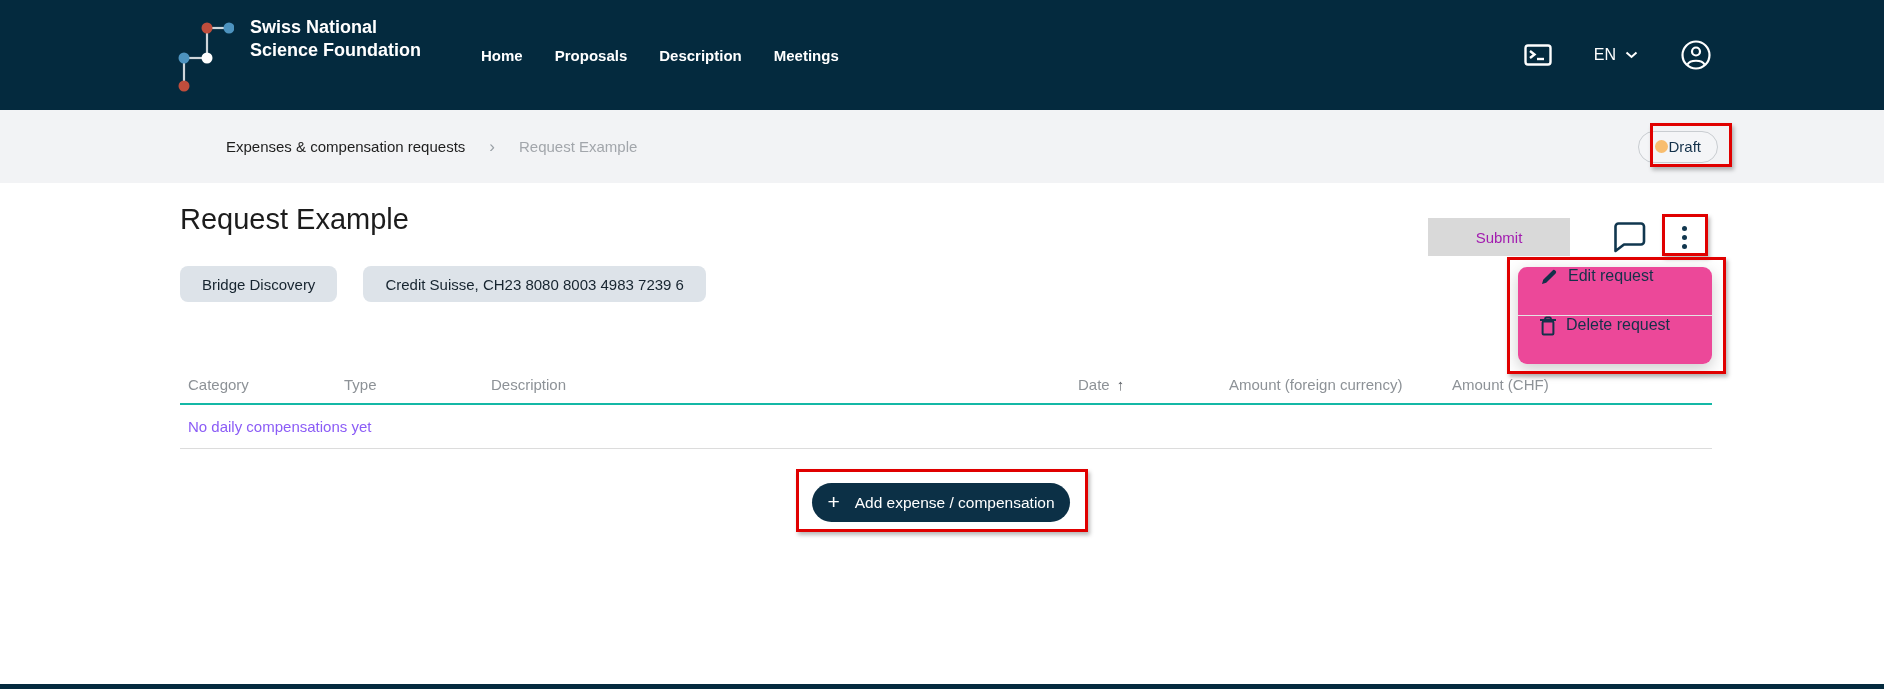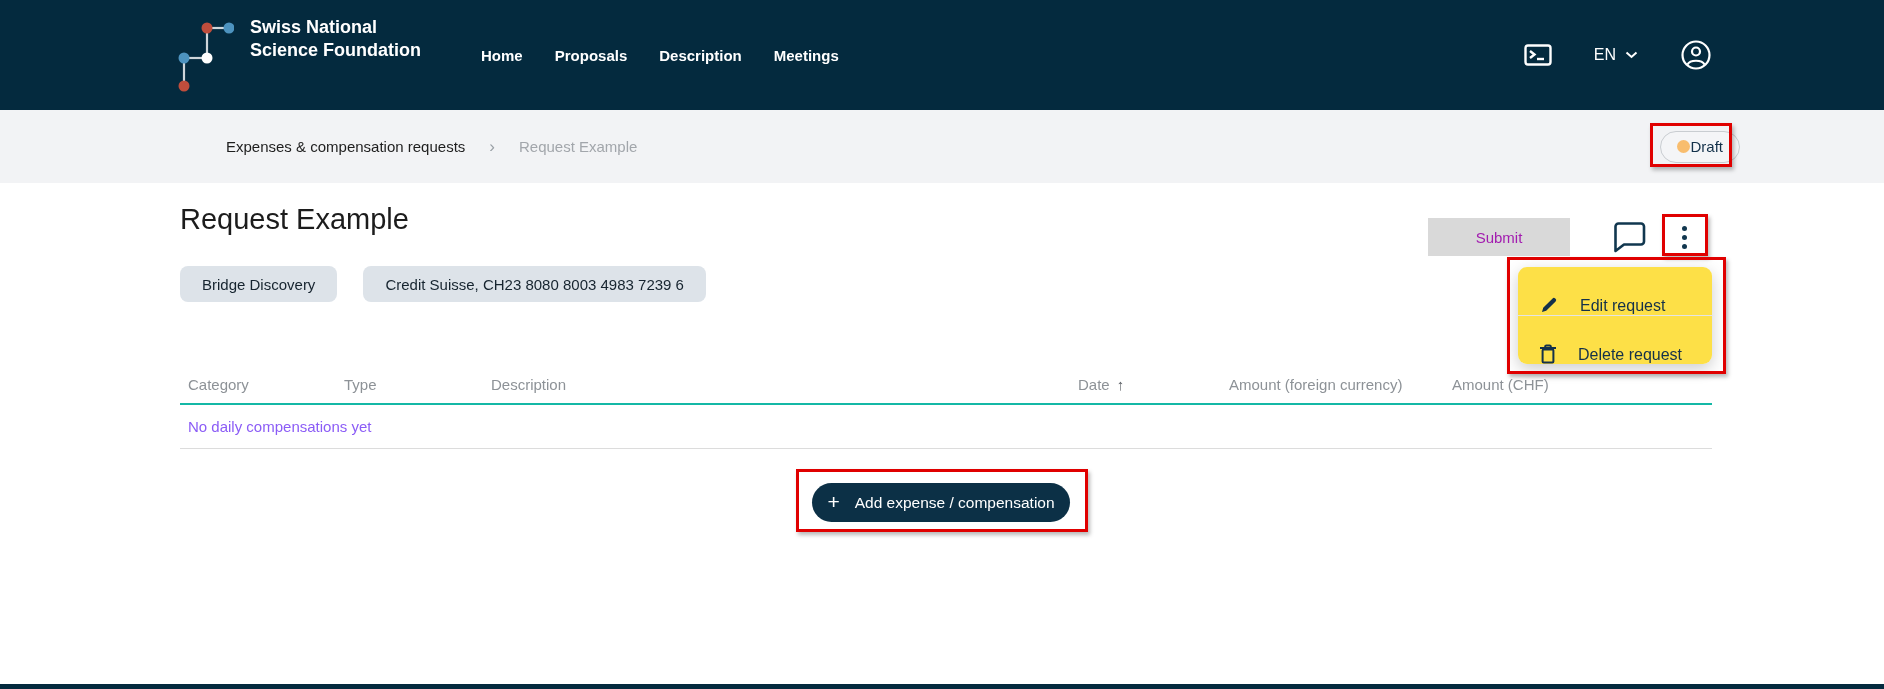--- a/index.html
+++ b/index.html
@@ -19,21 +19,21 @@
   .nav-right { margin-left:auto; margin-right:172px; display:flex; align-items:center; gap:42px; }
   .lang { display:flex; align-items:center; gap:9px; color:#ffffff; font-size:16px; cursor:pointer; }
   .icon-btn { display:flex; align-items:center; justify-content:center; cursor:pointer; }
 
   
   .crumb-band { position:absolute; top:110px; left:0; width:100%; height:73px; background:#f2f3f5; }
   .breadcrumb { position:absolute; left:226px; top:0; height:100%; display:flex; align-items:center; gap:24px; font-size:15px; }
   .crumb-current { color:#a2a6ab; }
   .crumb-sep { color:#9aa0a6; font-size:17px; }
   .crumb-link { color:#1e1e1e; cursor:pointer; }
-  .draft-badge { position:absolute; right:144px; top:50%; transform:translateY(-50%);
+  .draft-badge { position:absolute; right:166px; top:50%; transform:translateY(-50%);
                  height:32px; padding:0 16px; border:1px solid #c9cdd1; border-radius:16px;
                  background:#f4f5f7; display:flex; align-items:center; }
   .draft-dot { width:13px; height:13px; border-radius:50%; background:#f8bd6e; }
   .draft-label { font-size:15px; color:#13314a; }
 
   
   .page-title { position:absolute; left:180px; top:203px; font-size:29px; font-weight:400; color:#1c1c1c; }
   .chips { position:absolute; left:180px; top:266px; display:flex; gap:26px; }
   .chip { height:36px; padding:0 22px; background:#dde3e9; border-radius:8px;
           display:flex; align-items:center; font-size:15px; color:#16242f; white-space:nowrap; }
@@ -43,22 +43,22 @@
                 background:#d9d9d9; border:none; color:#a21caf; font-size:15px;
                 font-family:"Liberation Sans",sans-serif; }
   .chat-btn { position:absolute; left:1610px; top:219px; width:38px; height:36px; }
   .kebab-btn { position:absolute; left:1670px; top:219px; width:28px; height:36px;
                display:flex; flex-direction:column; align-items:center; justify-content:center; gap:4px; cursor:pointer; }
   .kebab-dot { width:5px; height:5px; border-radius:50%; background:#11374f; }
 
   
   .menu { position:absolute; left:1518px; top:267px; width:194px; background:#ffffff;
           border-radius:9px; box-shadow:0 5px 16px rgba(0,0,0,0.2); overflow:hidden; }
-  .menu-item { height:48px; display:flex; align-items:flex-end; gap:21px; padding-left:21px;
-               font-size:16px; color:#14314a; cursor:pointer; background:#fde047; }
+  .menu-item { height:48px; display:flex; align-items:flex-start; gap:9px; padding-left:21px;
+               font-size:16px; color:#14314a; cursor:pointer; background:#ec4899; }
   .menu-divider { height:1px; background:#e4e4e4; }
 
   
   .table { position:absolute; left:180px; top:363px; width:1532px; }
   .thead { position:relative; height:42px; border-bottom:2px solid #14b8a6; }
   .th { position:absolute; bottom:10px; font-size:15px; color:#8d9297; white-space:nowrap; }
   .sort-arrow { color:#5f6368; font-size:15px; margin-left:7px; }
   .empty-row { height:44px; display:flex; align-items:center; padding-left:8px;
                border-bottom:1px solid #dcdcdc; font-size:15px; color:#8b5cf6; }
 

